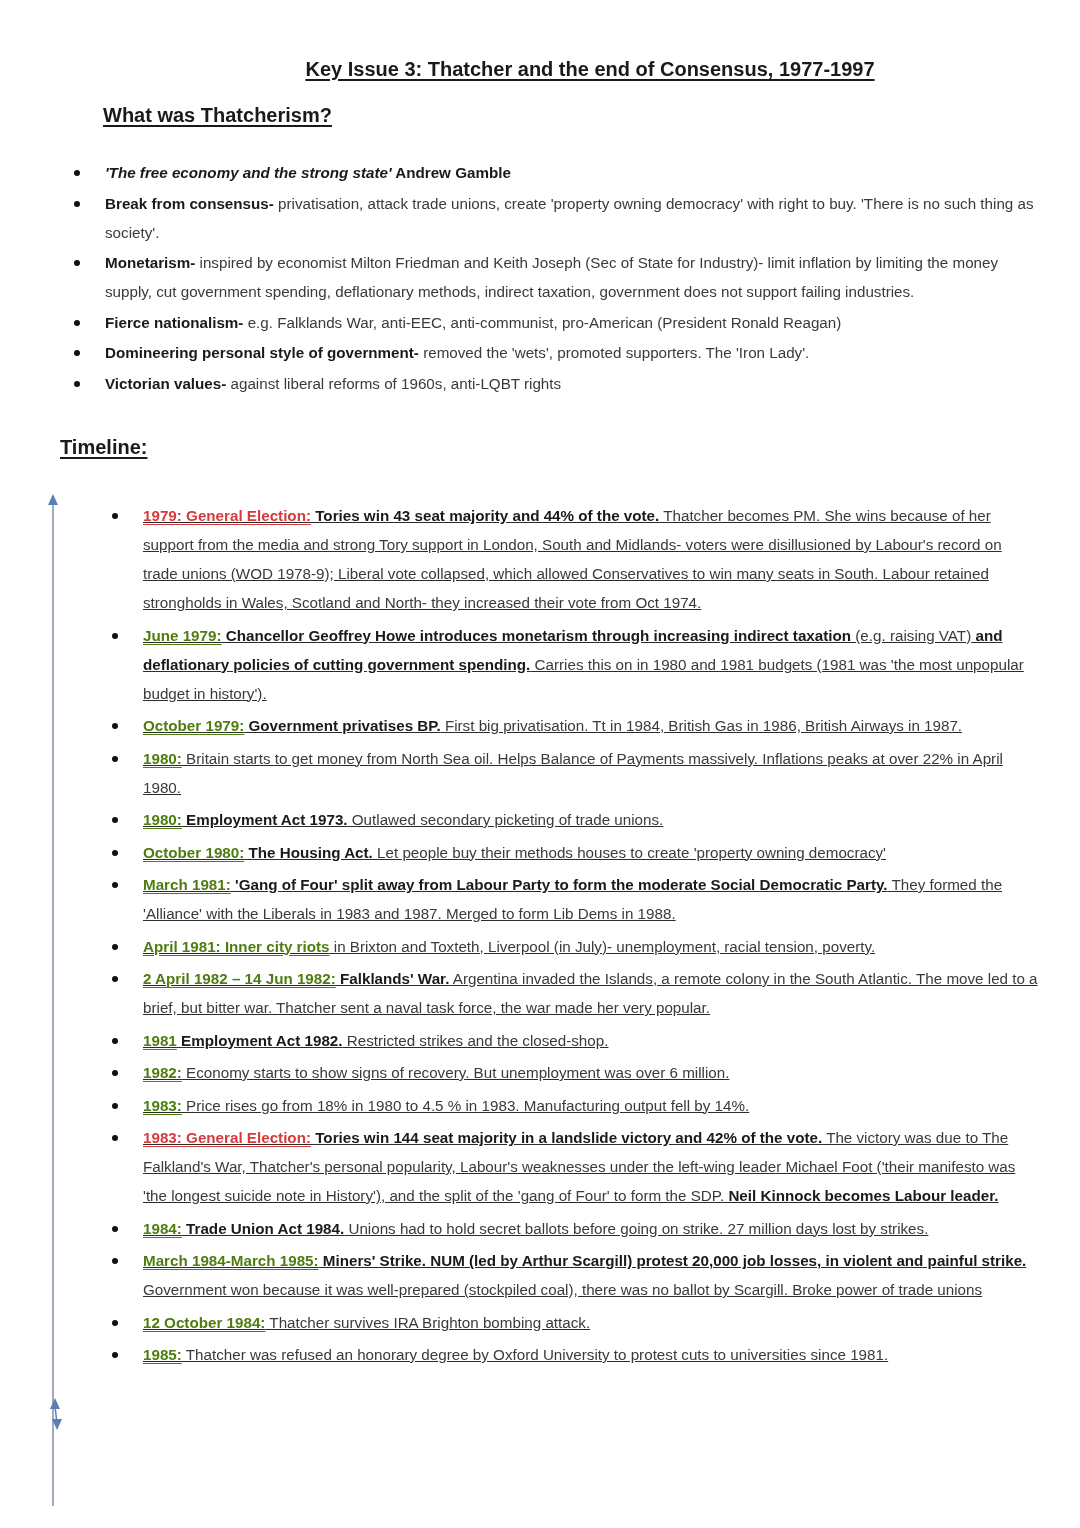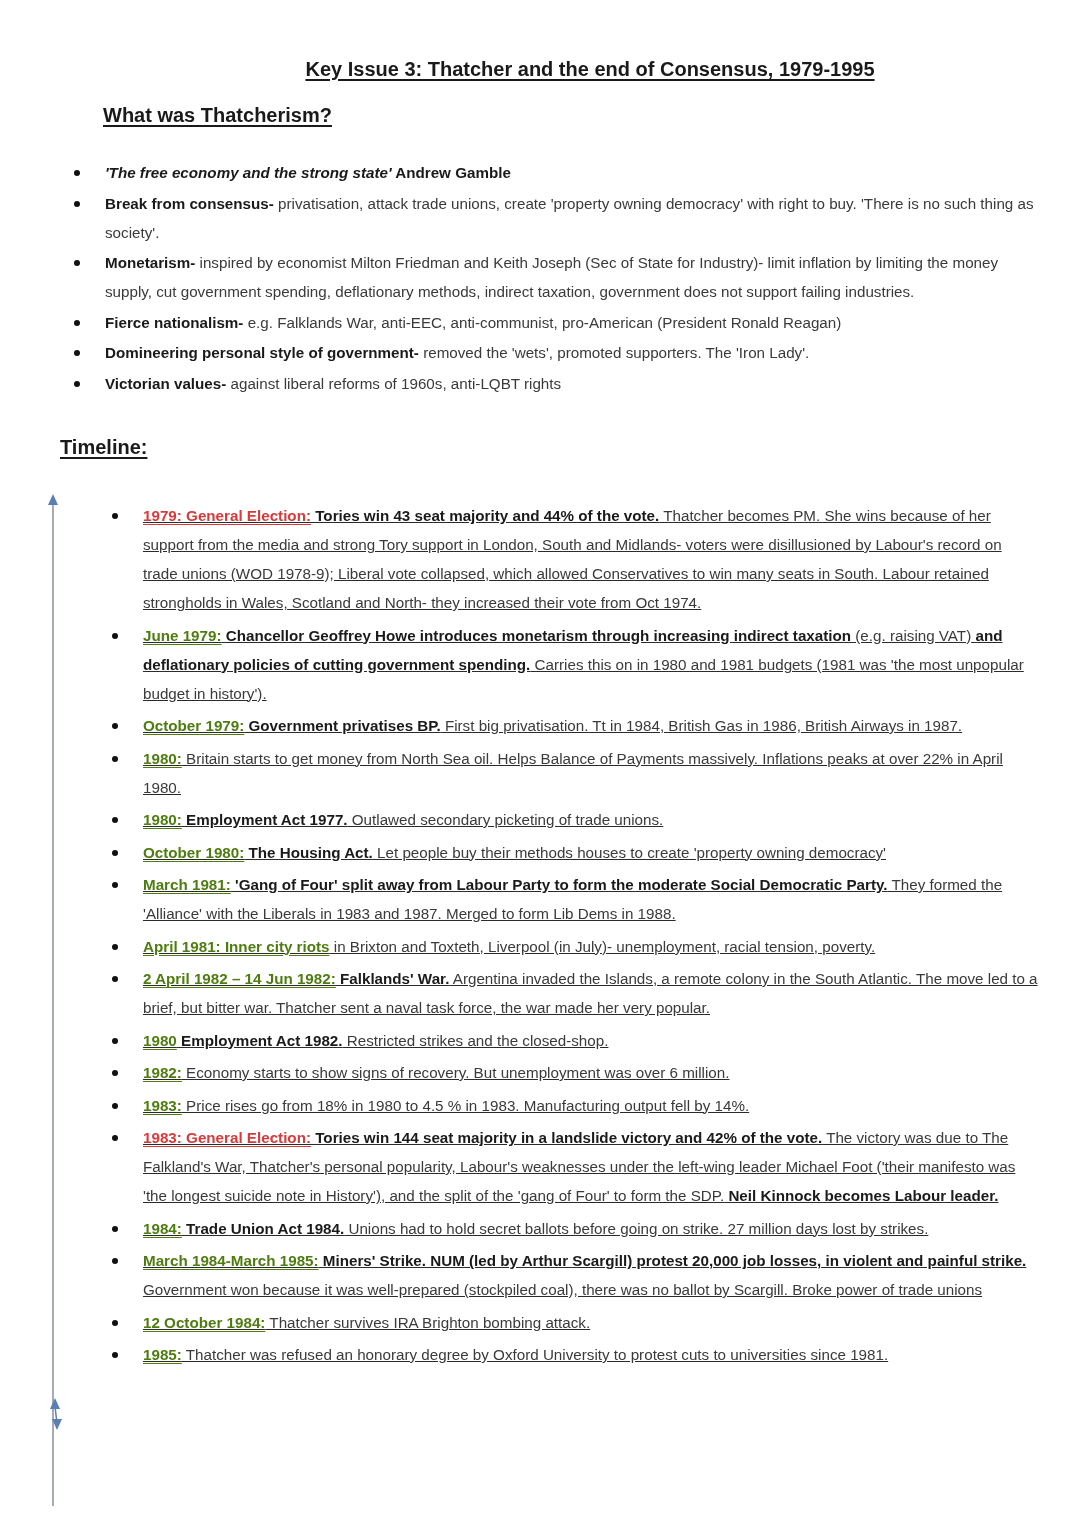--- a/index.html
+++ b/index.html
@@ -97,21 +97,21 @@
       left: 44px;
       top: 494px;
       width: 20px;
       height: 1015px;
     }
   </style>
 </head>
 <body>
 
 <div class="page-title">
-  <span>Key Issue 3: Thatcher and the end of Consensus, 1979-1995</span>
+  <span>Key Issue 3: Thatcher and the end of Consensus, 1977-1997</span>
 </div>
 
 <h2 class="section-heading" id="heading-what">What was Thatcherism?</h2>
 
 <ul class="bullets" id="thatcherism-list">
   <li>
     <span class="dot"></span>
     <i class="b">'The free economy and the strong state'</i><b> Andrew Gamble</b>
   </li>
   <li>
@@ -158,41 +158,41 @@
   <li>
     <span class="dot"></span>
     <span class="date">October 1979:</span><b> Government privatises BP.</b><span> First big privatisation. Tt in 1984, British Gas in 1986, British Airways in 1987.</span>
   </li>
   <li>
     <span class="dot"></span>
     <span class="date">1980:</span><b></b><span> Britain starts to get money from North Sea oil. Helps Balance of Payments massively. Inflations peaks at over 22% in April 1980.</span>
   </li>
   <li>
     <span class="dot"></span>
-    <span class="date">1980:</span><b> Employment Act 1977.</b><span> Outlawed secondary picketing of trade unions.</span>
+    <span class="date">1980:</span><b> Employment Act 1973.</b><span> Outlawed secondary picketing of trade unions.</span>
   </li>
   <li>
     <span class="dot"></span>
     <span class="date">October 1980:</span><b> The Housing Act.</b><span> Let people buy their methods houses to create 'property owning democracy'</span>
   </li>
   <li>
     <span class="dot"></span>
     <span class="date">March 1981:</span><b> 'Gang of Four' split away from Labour Party to form the moderate Social Democratic Party.</b><span> They formed the 'Alliance' with the Liberals in 1983 and 1987. Merged to form Lib Dems in 1988.</span>
   </li>
   <li>
     <span class="dot"></span>
     <span class="date">April 1981: Inner city riots</span><b></b><span> in Brixton and Toxteth, Liverpool (in July)- unemployment, racial tension, poverty.</span>
   </li>
   <li>
     <span class="dot"></span>
     <span class="date">2 April 1982 – 14 Jun 1982:</span><b> Falklands' War.</b><span> Argentina invaded the Islands, a remote colony in the South Atlantic. The move led to a brief, but bitter war. Thatcher sent a naval task force, the war made her very popular.</span>
   </li>
   <li>
     <span class="dot"></span>
-    <span class="date">1980</span><b> Employment Act 1982.</b><span> Restricted strikes and the closed-shop.</span>
+    <span class="date">1981</span><b> Employment Act 1982.</b><span> Restricted strikes and the closed-shop.</span>
   </li>
   <li>
     <span class="dot"></span>
     <span class="date">1982:</span><b></b><span> Economy starts to show signs of recovery. But unemployment was over 6 million.</span>
   </li>
   <li>
     <span class="dot"></span>
     <span class="date">1983:</span><b></b><span> Price rises go from 18% in 1980 to 4.5 % in 1983. Manufacturing output fell by 14%.</span>
   </li>
   <li>

